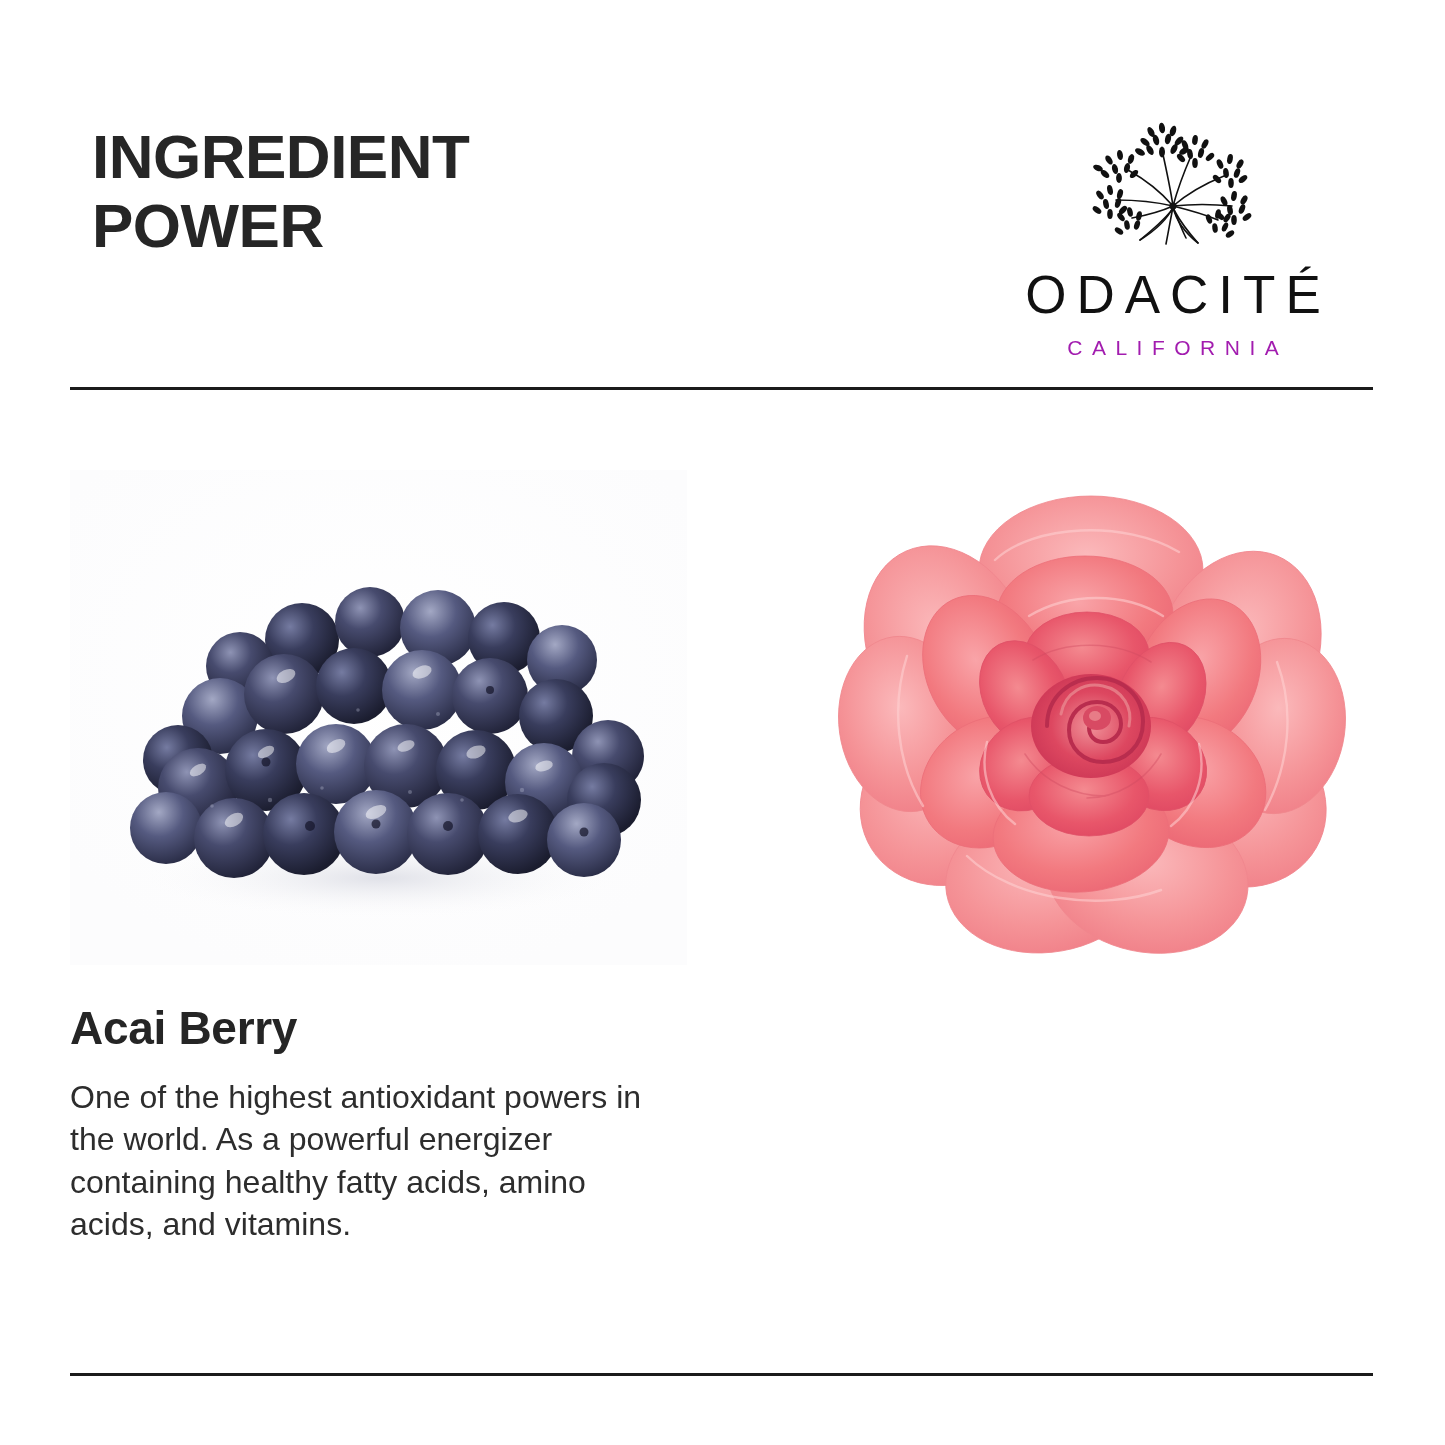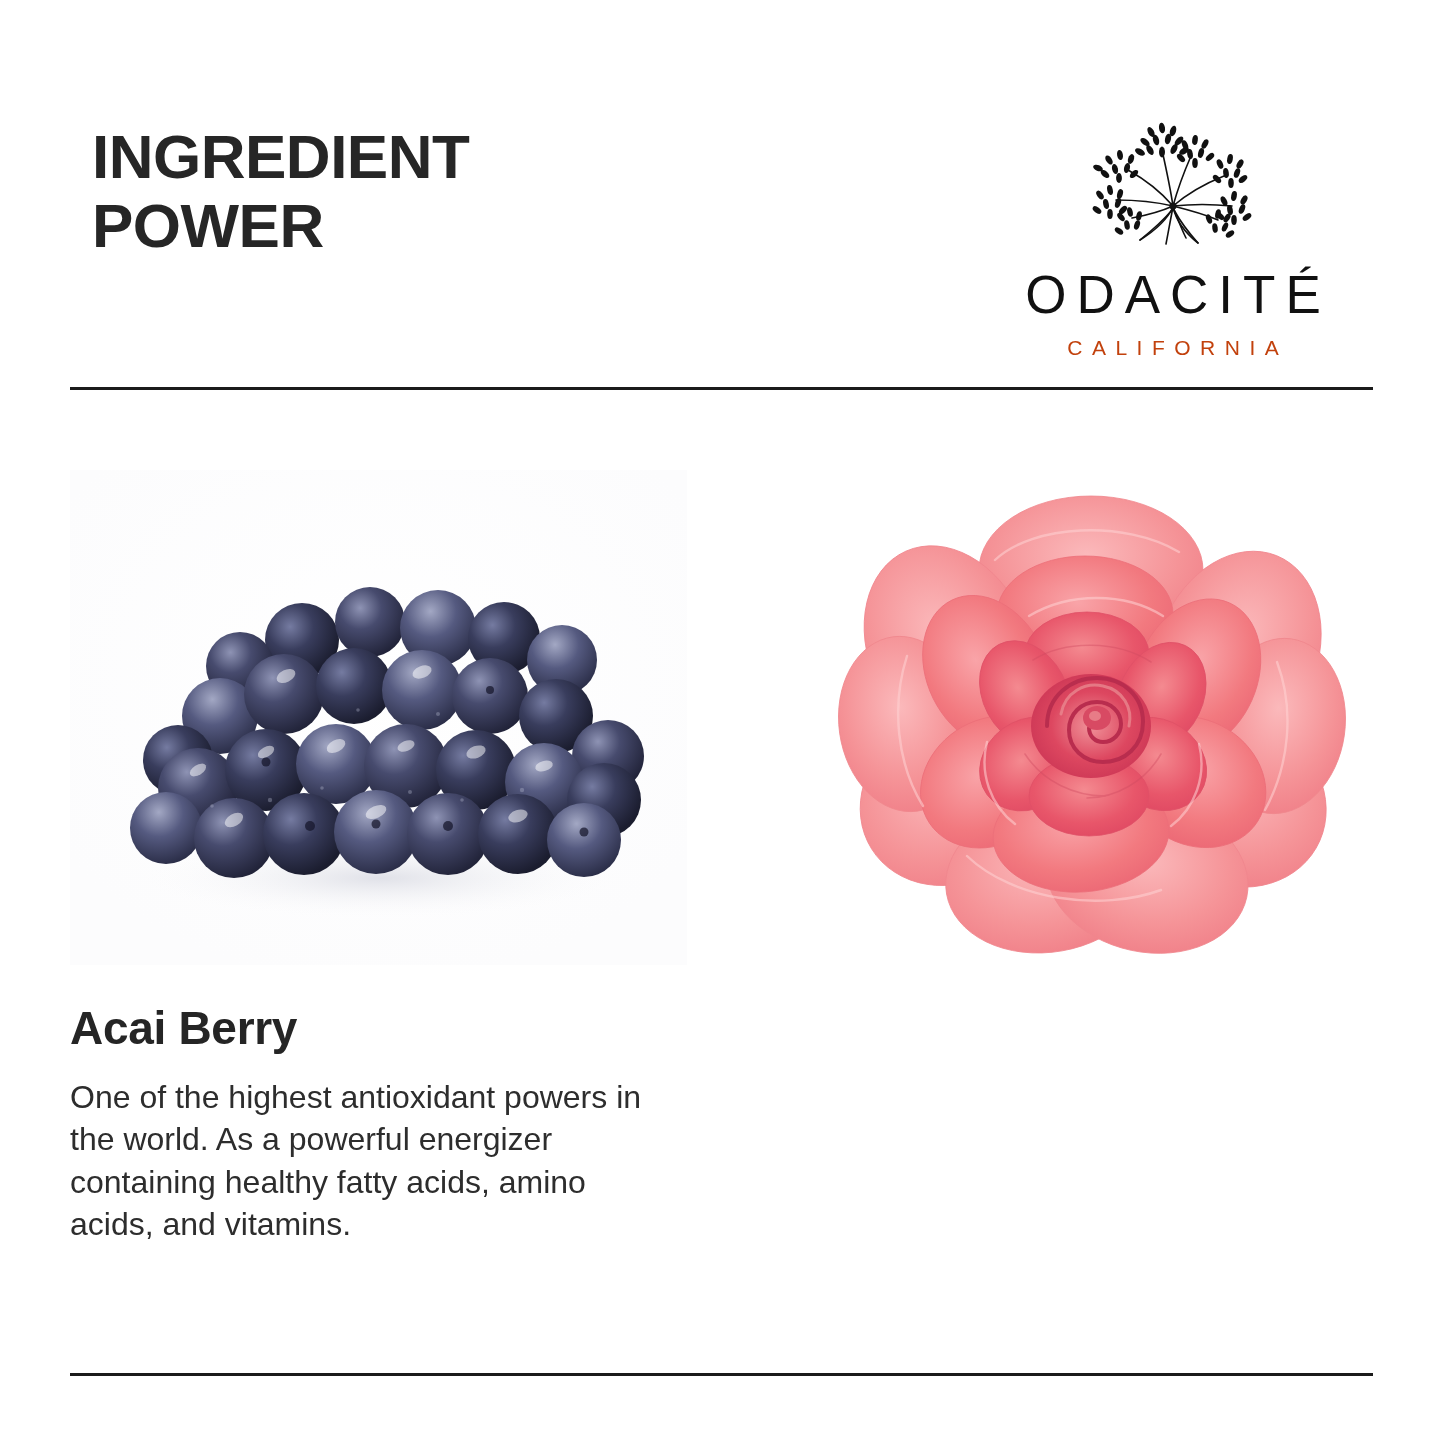--- a/index.html
+++ b/index.html
@@ -70,21 +70,21 @@
     color: #111111;
     line-height: 1;
     font-family: "Liberation Sans", sans-serif;
   }
   .brand-sub {
     margin: 16px 0 0 0;
     font-size: 21px;
     font-weight: 400;
     letter-spacing: 9.5px;
     text-indent: 9.5px;
-    color: #c2410c;
+    color: #a21caf;
     line-height: 1;
     font-family: "Liberation Sans", sans-serif;
   }
 
   
   .divider {
     position: absolute;
     left: 70px;
     width: 1303px;
     height: 3px;

